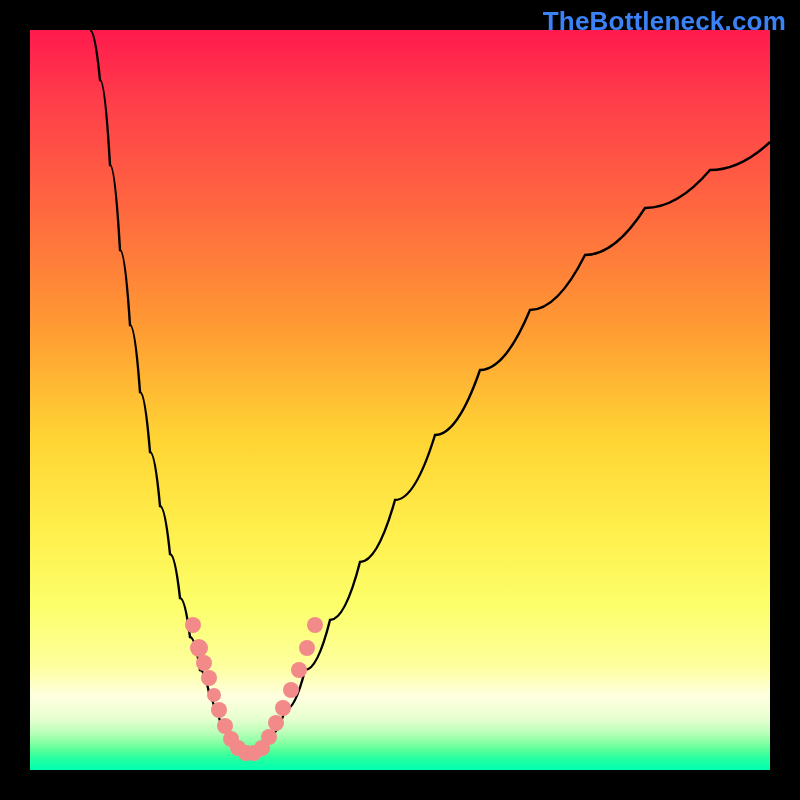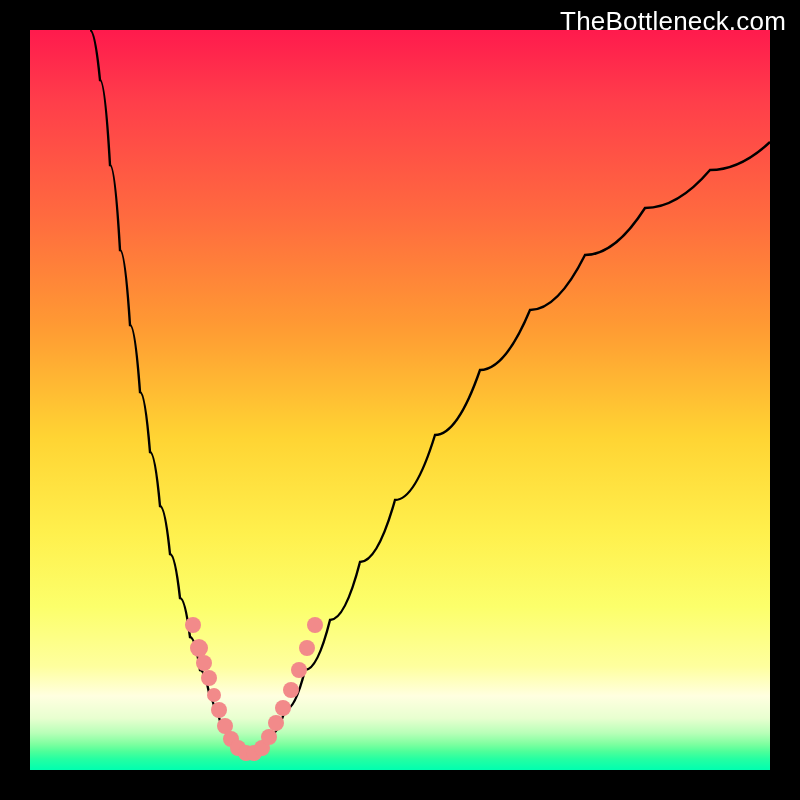--- a/index.html
+++ b/index.html
@@ -38,23 +38,23 @@
       #7effa0 96.5%,
       #4eff9a 97.5%,
       #25ffa2 98.5%,
       #00ffb0 100%
     );
   }
   .watermark {
     position: absolute;
     top: 6px;
     right: 14px;
-    color: #ffffff;
+    color: #3b82f6;
     font-size: 26px;
-    font-weight: 400;
+    font-weight: 700;
     letter-spacing: 0.2px;
     user-select: none;
   }
   svg.curve-layer {
     position: absolute;
     inset: 0;
   }
 </style>
 </head>
 <body>

